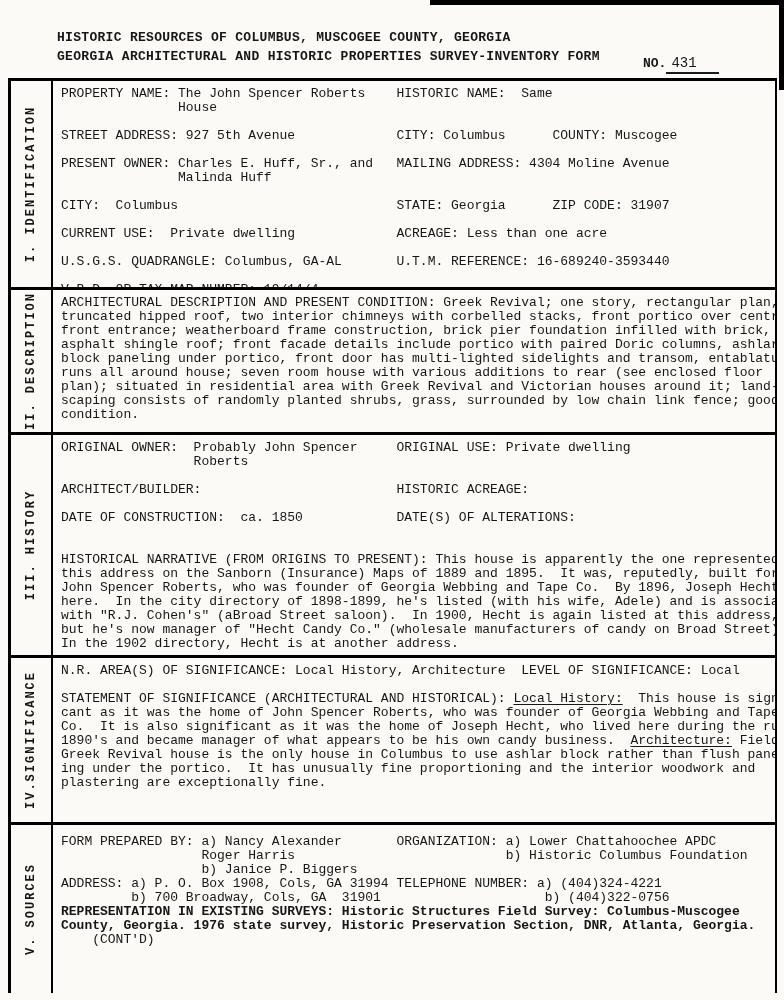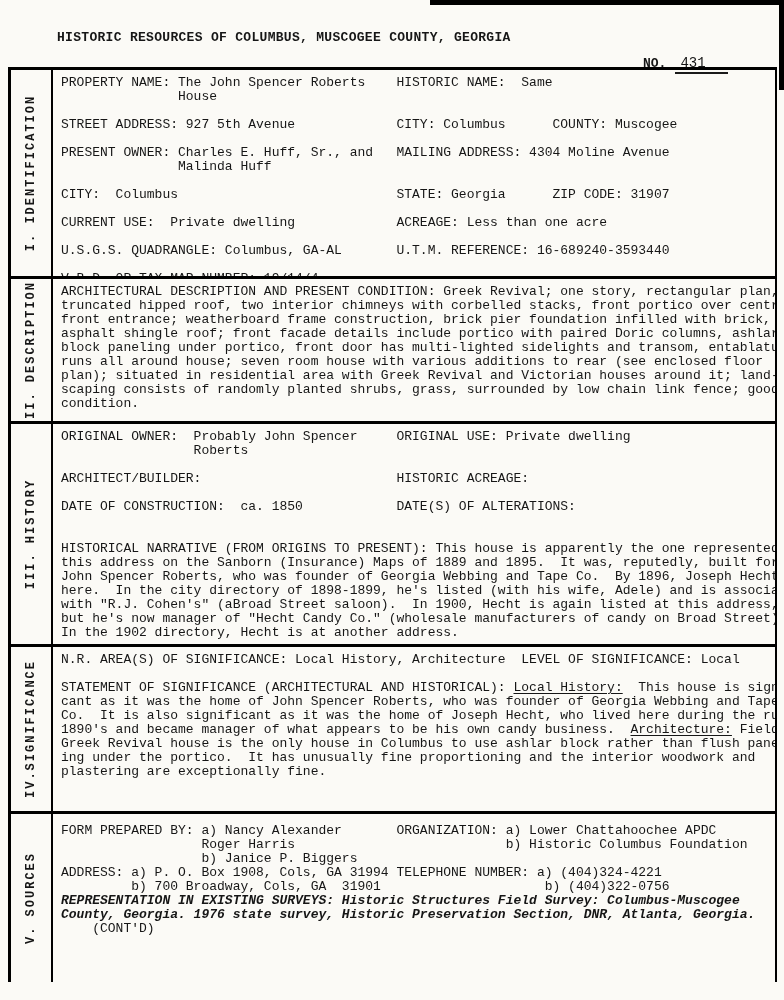--- a/index.html
+++ b/index.html
@@ -10,58 +10,59 @@
     font-family: "Liberation Mono", "DejaVu Sans Mono", monospace;
     color: #161616;
   }
   .page { position: relative; width: 784px; height: 1000px; background: #fbfaf6; overflow: hidden; }
 
   
   .artifact-top { position: absolute; top: 0; left: 430px; width: 354px; height: 5px; background: #000; }
   .artifact-right { position: absolute; top: 0; right: 0; width: 5px; height: 90px; background: #000; }
 
   
-  .form-header { position: relative; height: 67px; }
+  .form-header { position: relative; height: 78px; }
   .header-lines { padding: 28px 0 0 57px; }
   .h-line { font-weight: 700; font-size: 13px; line-height: 19px; letter-spacing: 0.3px; white-space: pre; }
   .form-no { position: absolute; left: 643px; top: 55px; font-weight: 700; font-size: 13px; }
-  .no-value { display: inline-block; font-weight: 400; font-size: 14px; border-bottom: 2px solid #1a1a1a; padding: 0 22px 1px 5px; margin-left: 9px; }
+  .no-value { display: inline-block; font-weight: 400; font-size: 14px; border-bottom: 2px solid #1a1a1a; padding: 0 22px 1px 5px; }
 
   
   .form-body { margin-left: 8px; width: 769px; border-top: 3px solid #000; border-left: 3px solid #000; border-right: 2px solid #000; }
   .sec { display: flex; border-bottom: 3px solid #000; overflow: hidden; }
   .sec-id   { height: 209px; }
   .sec-desc { height: 145px; }
   .sec-hist { height: 223px; }
   .sec-sig  { height: 167px; }
   .sec-src  { height: 168px; border-bottom: none; }
   .sec-label { width: 42px; min-width: 42px; border-right: 2px solid #000; position: relative; }
   .sec-label span {
     position: absolute; top: 50%; left: 50%;
     transform: translate(-50%, -50%) rotate(-90deg);
     white-space: nowrap; font-weight: 700; font-size: 12px; letter-spacing: 2px;
   }
   .sec-content { flex: 1; padding: 6px 0 0 8px; overflow: hidden; }
   .sec-src .sec-content { padding-top: 10px; }
   .sec-content pre { margin: 0; font-family: inherit; font-size: 13px; line-height: 14px; white-space: pre; }
   .stmt { margin-top: 14px !important; }
-  .bold { font-weight: 700; font-style: italic; }
+  .bold { font-weight: 700; }
   .u { text-decoration: underline; text-underline-offset: 2px; text-align: right; }
 </style>
 </head>
 <body>
 
 <div class="page">
 
   <div class="artifact-top"></div>
   <div class="artifact-right"></div>
 
   <header class="form-header">
     <div class="header-lines">
       <div class="h-line">HISTORIC RESOURCES OF COLUMBUS, MUSCOGEE COUNTY, GEORGIA</div>
+      <div class="h-line">GEORGIA ARCHITECTURAL AND HISTORIC PROPERTIES SURVEY-INVENTORY FORM</div>
     </div>
     <div class="form-no">
       <span>NO.</span><span class="no-value">431</span>
     </div>
   </header>
 
   <div class="form-body">
 
     <section class="sec sec-id">
       <div class="sec-label">

